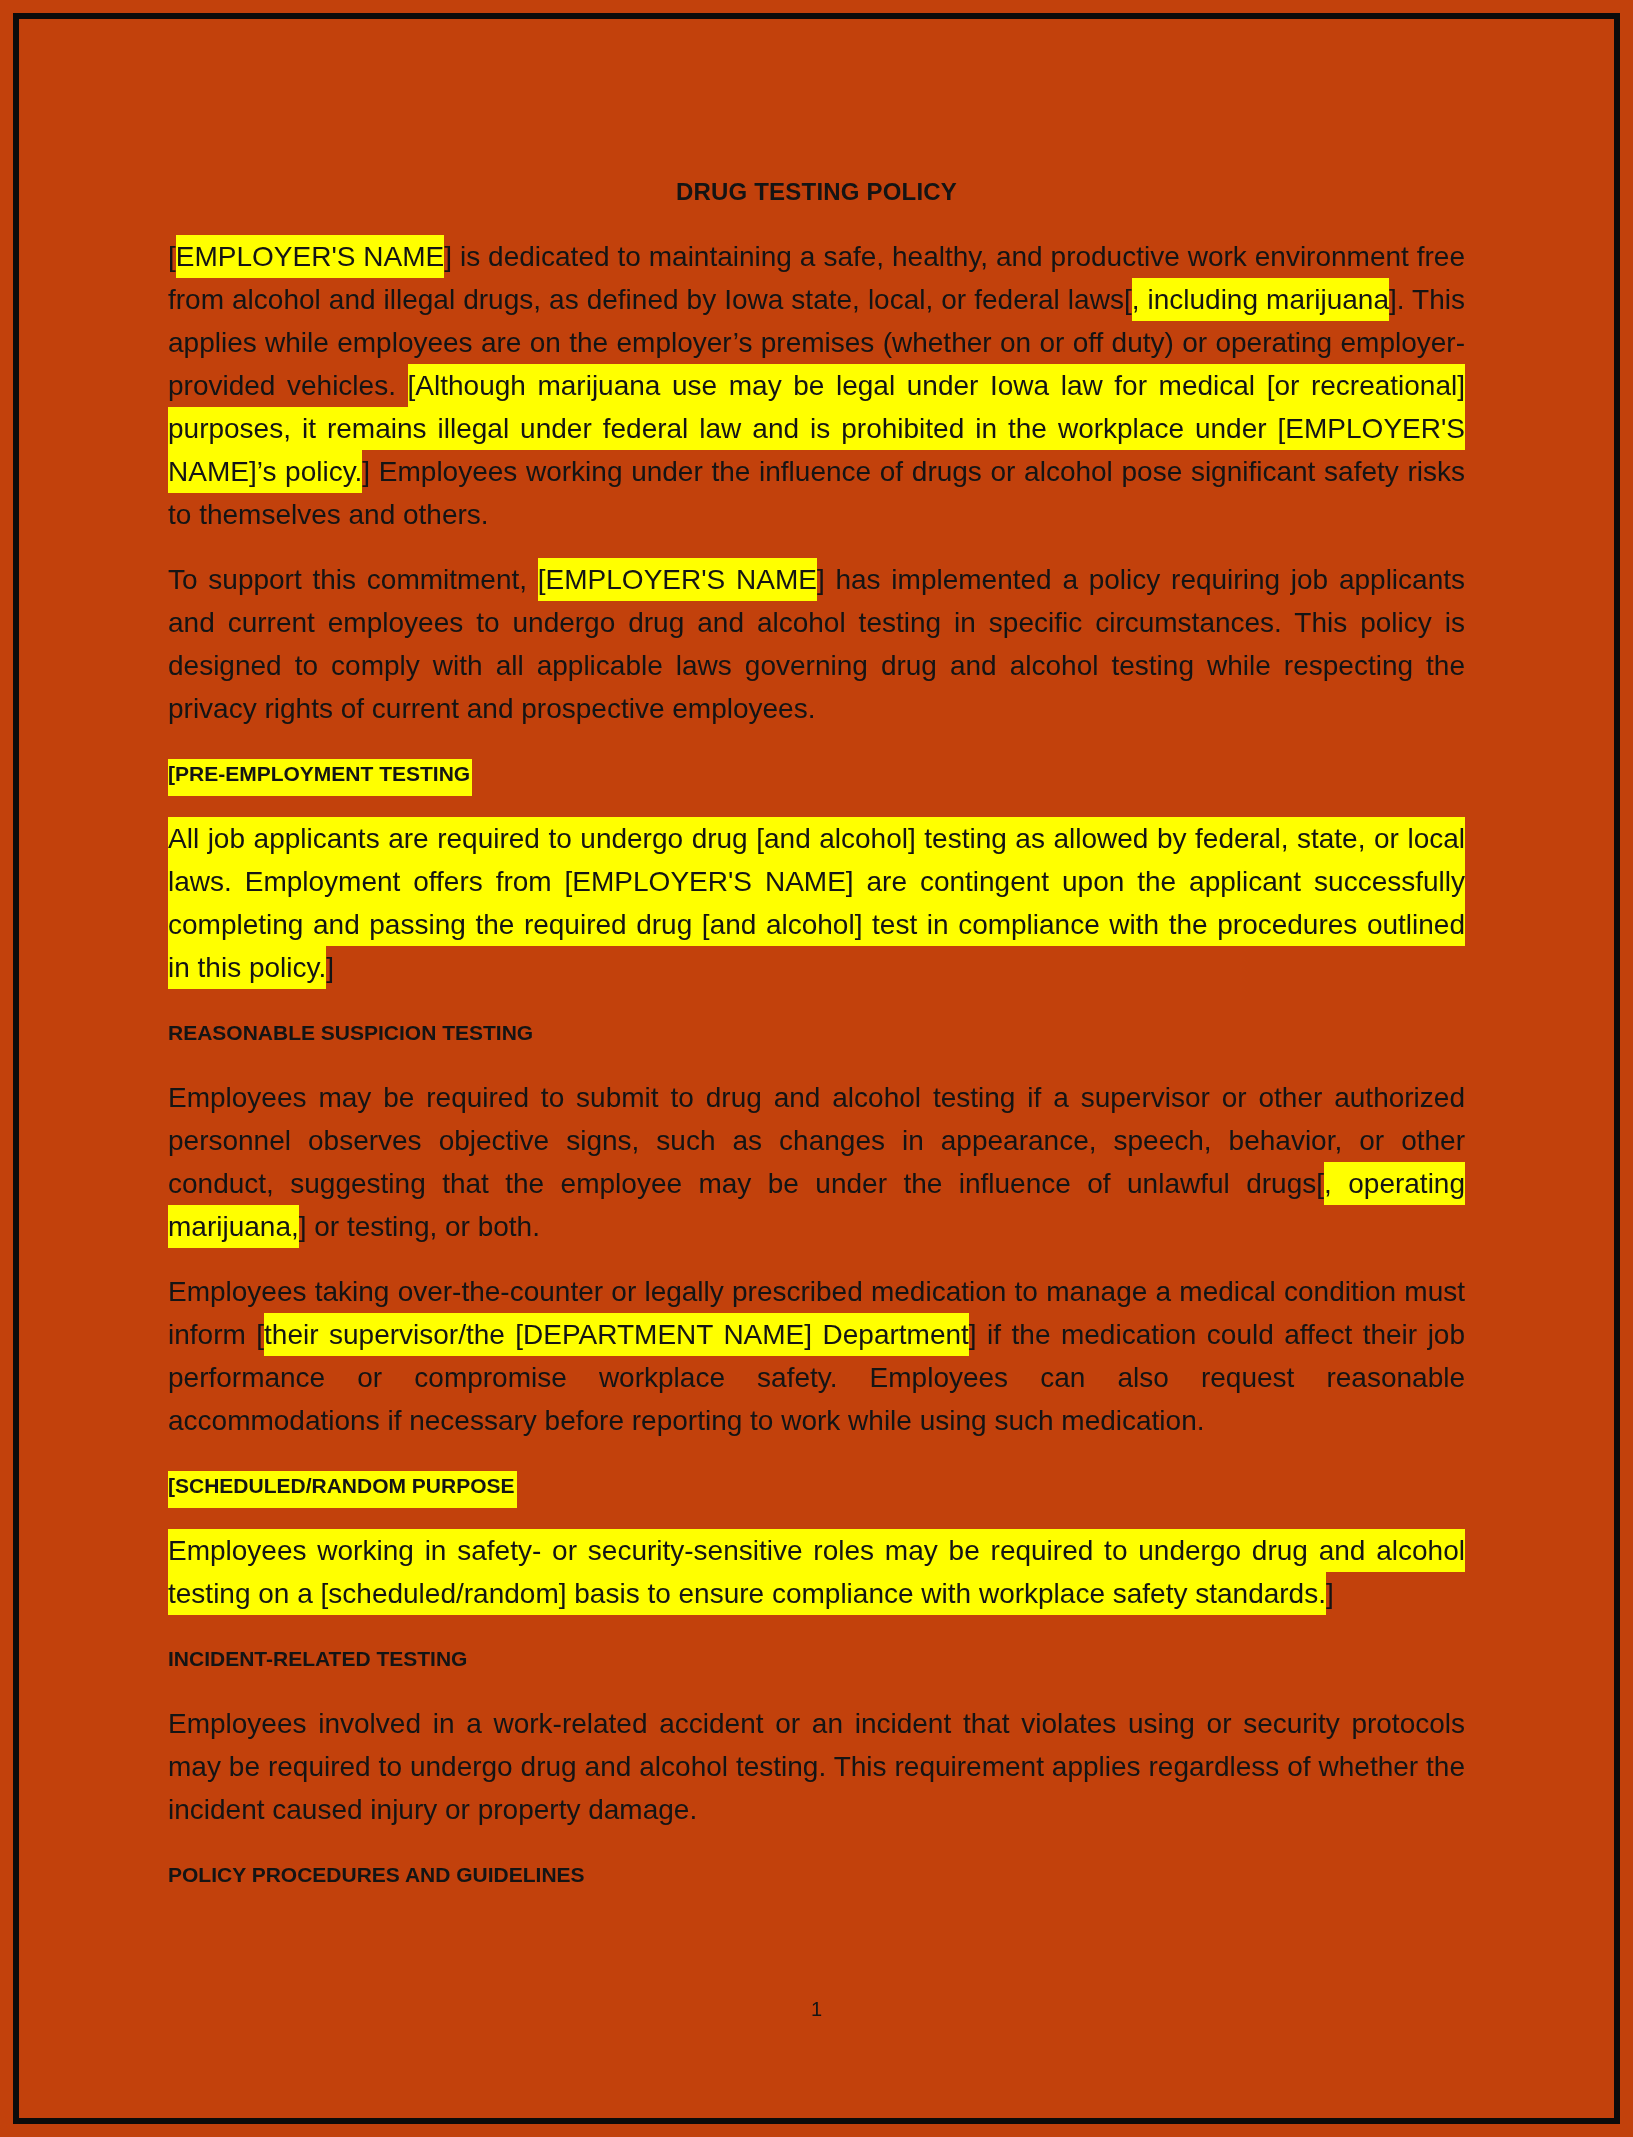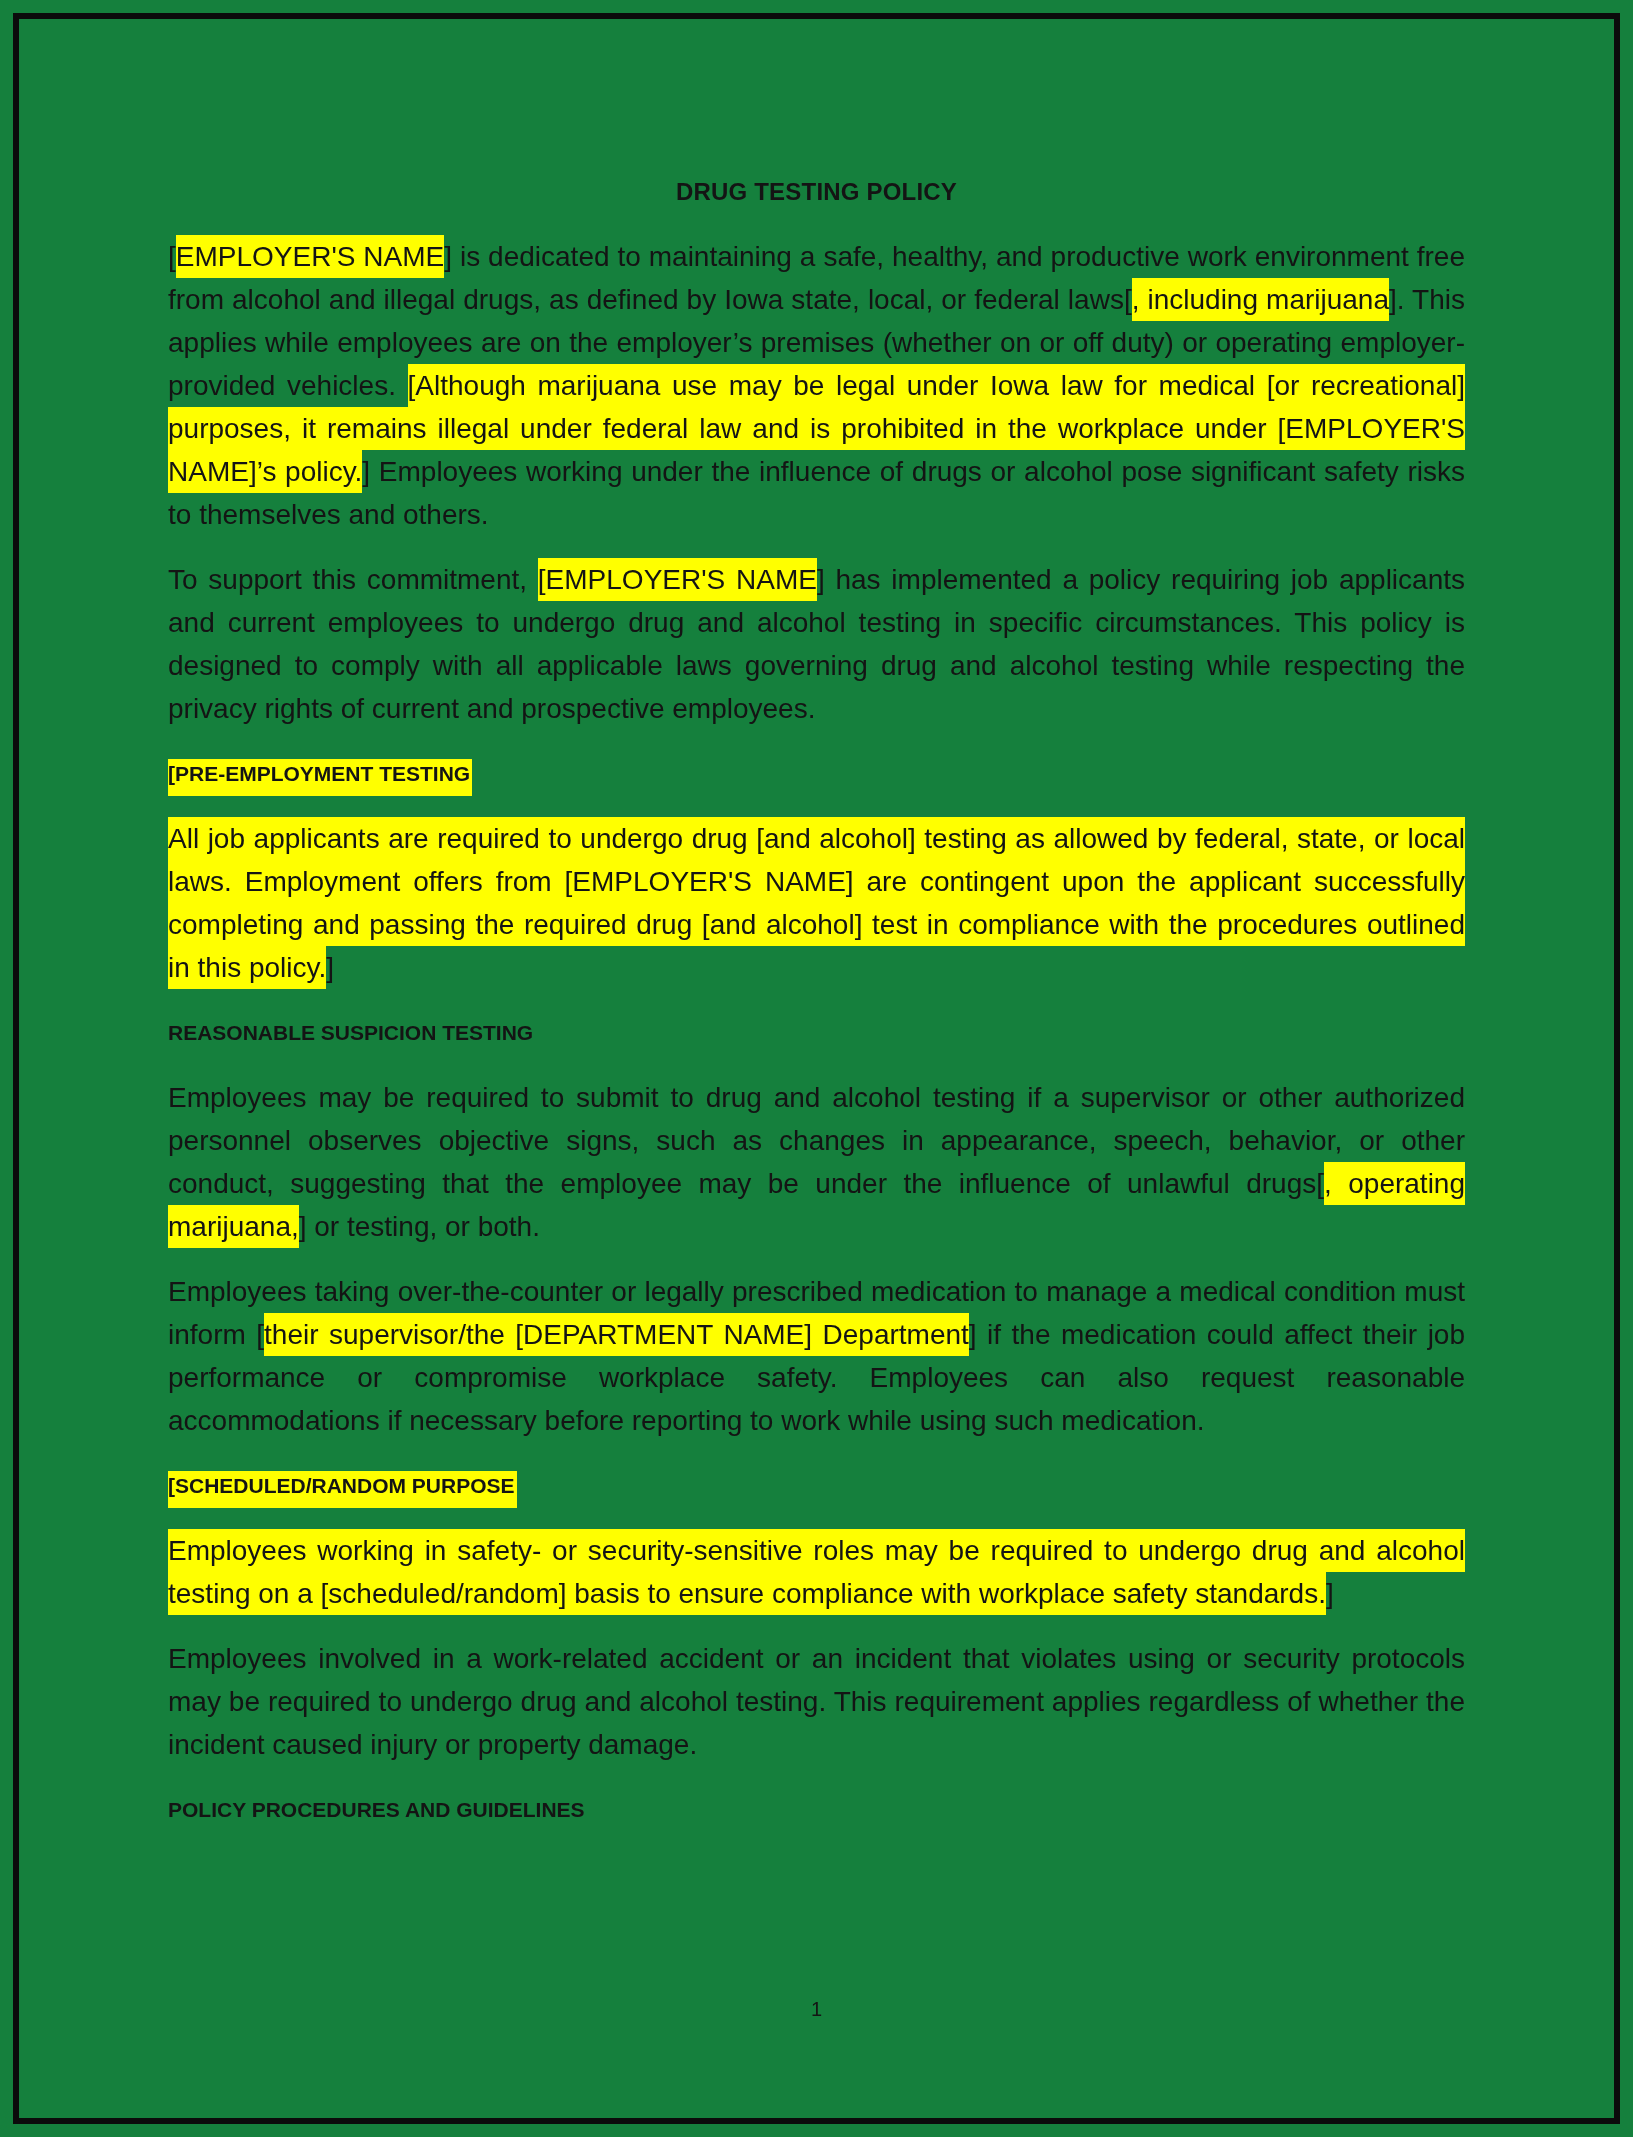--- a/index.html
+++ b/index.html
@@ -7,21 +7,21 @@
     width: 1633px; height: 2137px;
     background: #ffffff;
   }
   body {
     font-family: "Liberation Sans", "DejaVu Sans", sans-serif;
     color: #141414;
   }
   .page {
     position: relative;
     width: 1633px; height: 2137px;
-    background: #15803d;
+    background: #c2410c;
     overflow: hidden;
   }
   .frame {
     position: absolute;
     left: 13px; top: 13px; right: 13px; bottom: 13px;
     border: 6px solid #0b0b0b;
     pointer-events: none;
   }
   .content {
     position: absolute;
@@ -67,18 +67,19 @@
     <div id="blocks">
         <p class="para"><span>[</span><span class="hl">EMPLOYER'S NAME</span><span>] is dedicated to maintaining a safe, healthy, and productive work environment free from alcohol and illegal drugs, as defined by Iowa state, local, or federal laws[</span><span class="hl">, including marijuana</span><span>]. This applies while employees are on the employer’s premises (whether on or off duty) or operating employer-provided vehicles. </span><span class="hl">[Although marijuana use may be legal under Iowa law for medical [or recreational] purposes, it remains illegal under federal law and is prohibited in the workplace under [EMPLOYER'S NAME]’s policy.</span><span>] Employees working under the influence of drugs or alcohol pose significant safety risks to themselves and others.</span></p>
         <p class="para"><span>To support this commitment, </span><span class="hl">[EMPLOYER'S NAME</span><span>] has implemented a policy requiring job applicants and current employees to undergo drug and alcohol testing in specific circumstances. This policy is designed to comply with all applicable laws governing drug and alcohol testing while respecting the privacy rights of current and prospective employees.</span></p>
         <h2 class="heading"><span class="hl">[PRE-EMPLOYMENT TESTING</span></h2>
         <p class="para"><span class="hl">All job applicants are required to undergo drug [and alcohol] testing as allowed by federal, state, or local laws. Employment offers from [EMPLOYER'S NAME] are contingent upon the applicant successfully completing and passing the required drug [and alcohol] test in compliance with the procedures outlined in this policy.</span><span>]</span></p>
         <h2 class="heading"><span>REASONABLE SUSPICION TESTING</span></h2>
         <p class="para"><span>Employees may be required to submit to drug and alcohol testing if a supervisor or other authorized personnel observes objective signs, such as changes in appearance, speech, behavior, or other conduct, suggesting that the employee may be under the influence of unlawful drugs[</span><span class="hl">, operating marijuana,</span><span>] or testing, or both.</span></p>
         <p class="para"><span>Employees taking over-the-counter or legally prescribed medication to manage a medical condition must inform [</span><span class="hl">their supervisor/the [DEPARTMENT NAME] Department</span><span>] if the medication could affect their job performance or compromise workplace safety. Employees can also request reasonable accommodations if necessary before reporting to work while using such medication.</span></p>
         <h2 class="heading"><span class="hl">[SCHEDULED/RANDOM PURPOSE</span></h2>
         <p class="para"><span class="hl">Employees working in safety- or security-sensitive roles may be required to undergo drug and alcohol testing on a [scheduled/random] basis to ensure compliance with workplace safety standards.</span><span>]</span></p>
+        <h2 class="heading"><span>INCIDENT-RELATED TESTING</span></h2>
         <p class="para"><span>Employees involved in a work-related accident or an incident that violates using or security protocols may be required to undergo drug and alcohol testing. This requirement applies regardless of whether the incident caused injury or property damage.</span></p>
         <h2 class="heading"><span>POLICY PROCEDURES AND GUIDELINES</span></h2>
       </div>
   </div>
   <div class="footer">1</div>
 </div>
 
 </body></html>

